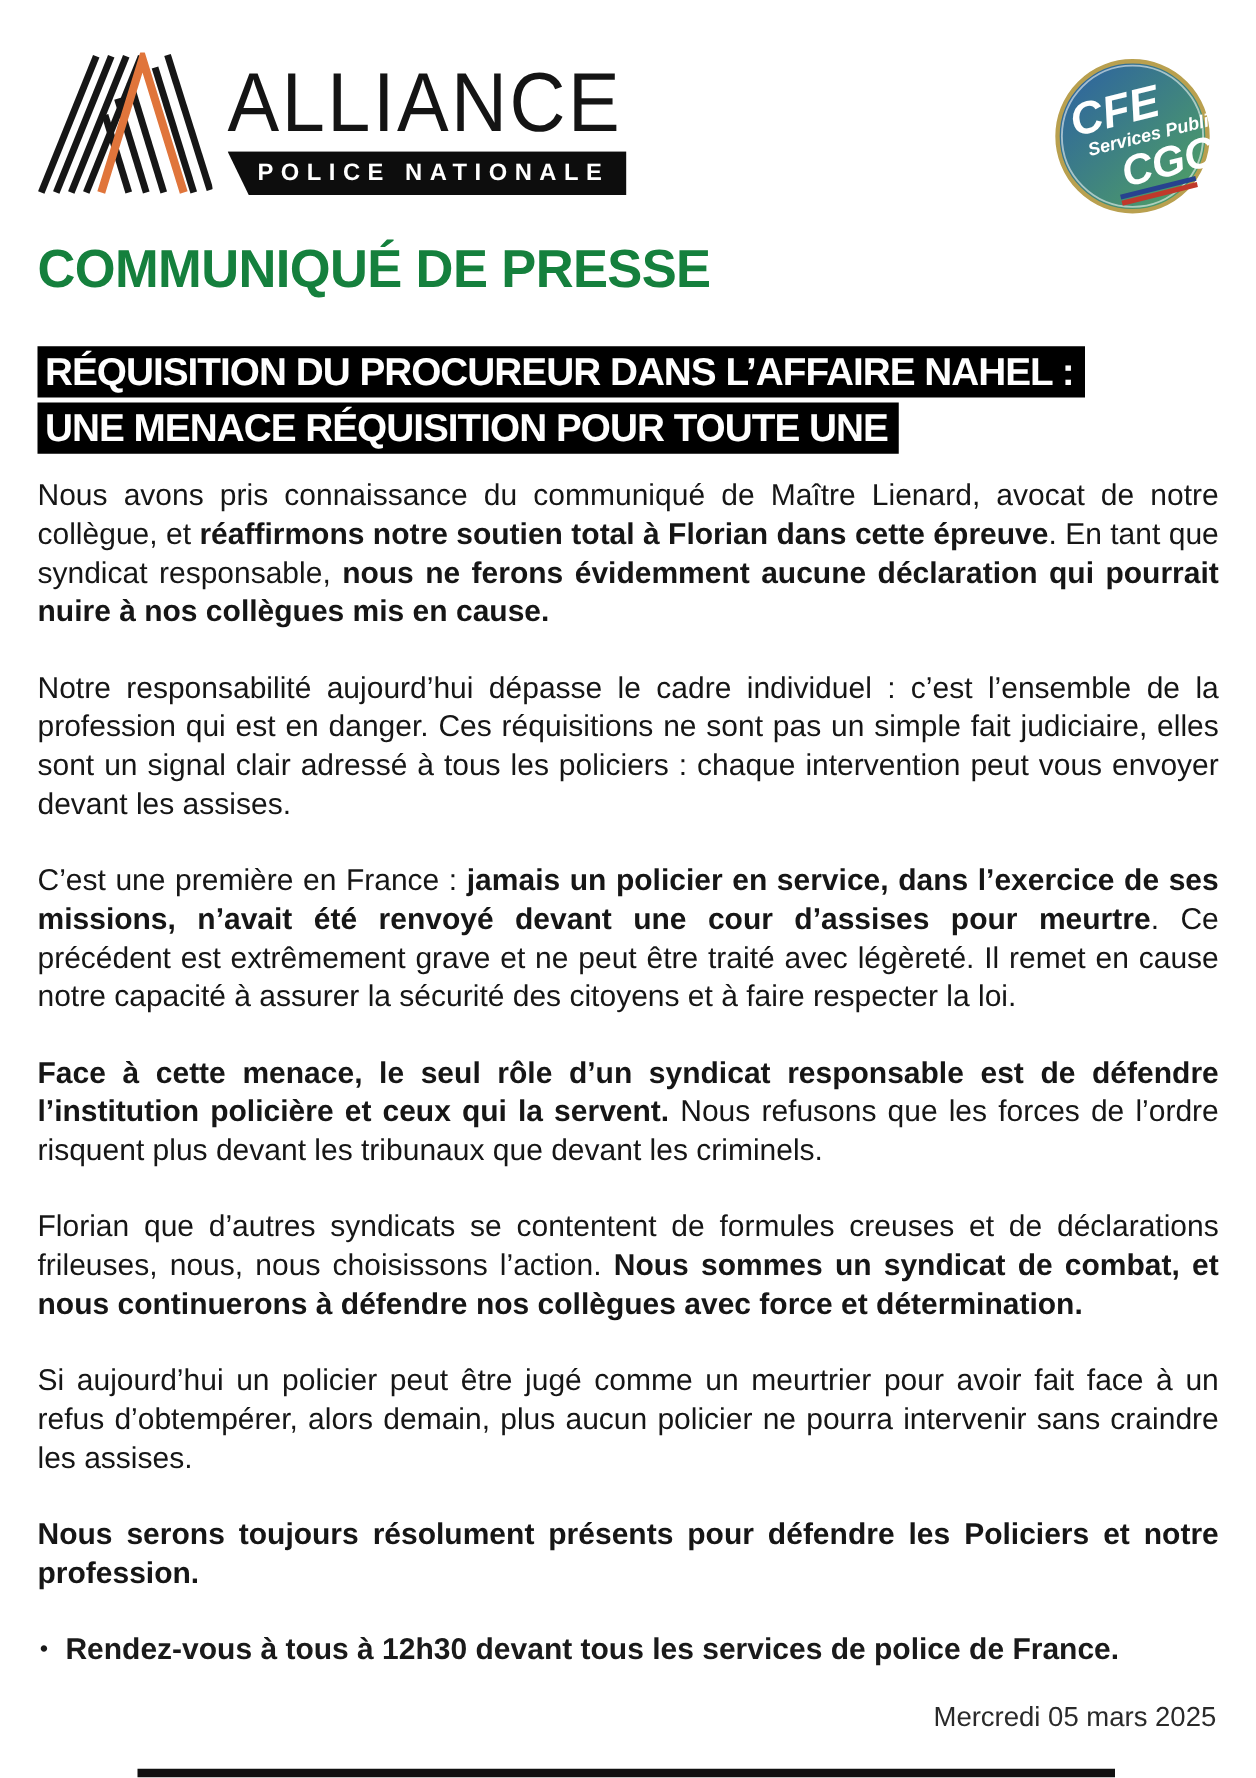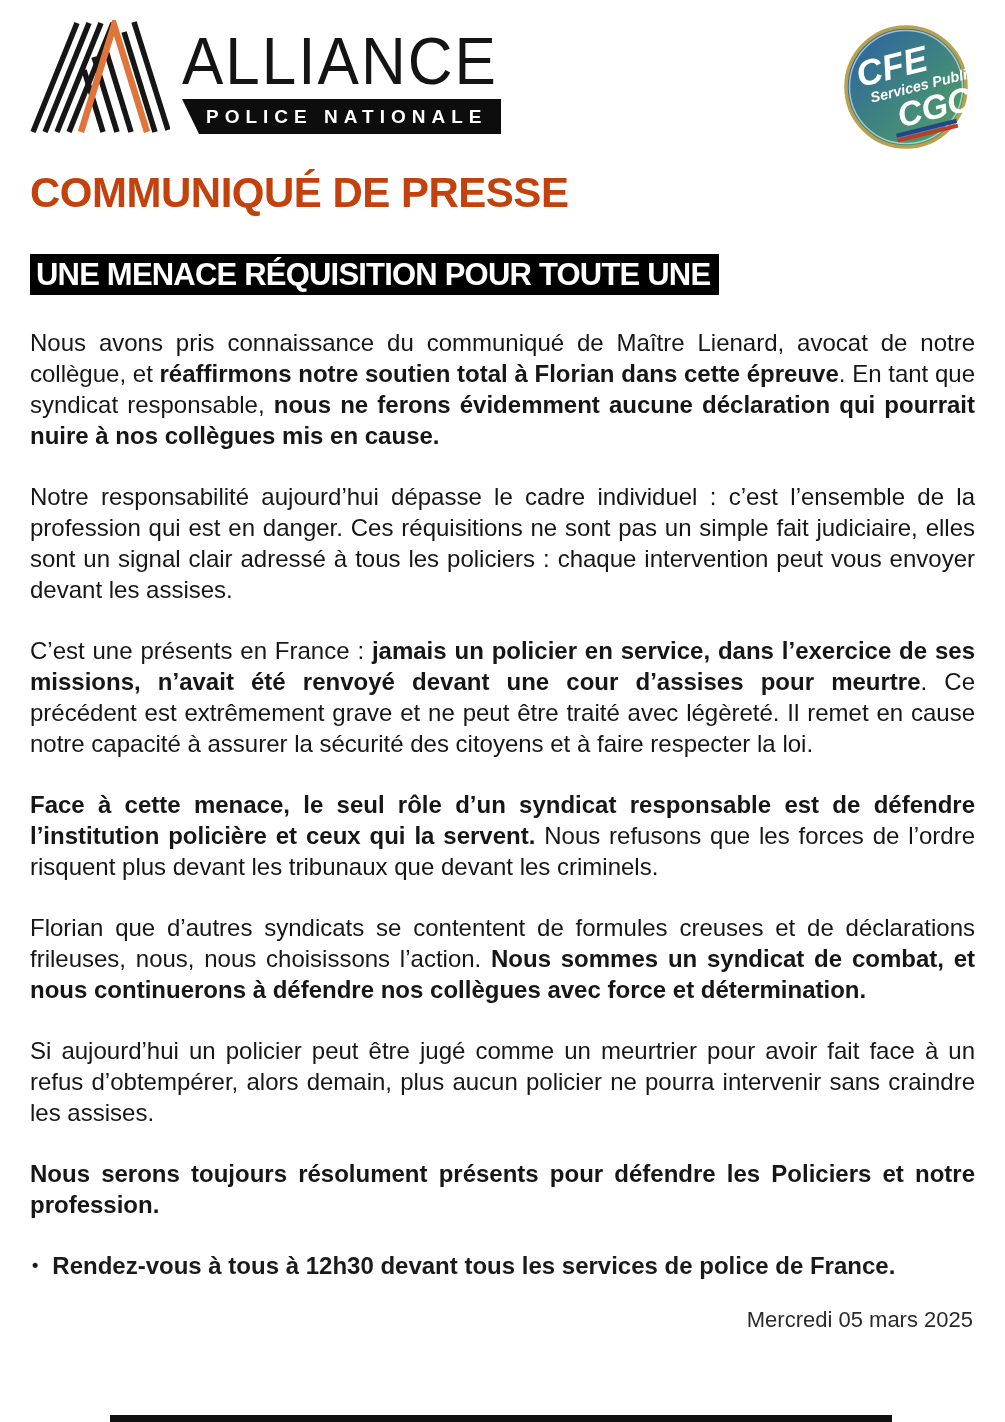--- a/index.html
+++ b/index.html
@@ -21,21 +21,21 @@
     position:relative;
     overflow:hidden;
   }
   .page{padding:0 30px;}
 
   
   .header{
     display:flex;
     justify-content:space-between;
     align-items:flex-start;
-    padding-top:20px;
+    padding-top:42px;
   }
   .brand{display:flex;align-items:flex-start;gap:12px;}
   .brand-mark{flex:0 0 auto;}
   .brand-text{display:flex;flex-direction:column;}
   .brand-name{
     font-size:62px;
     line-height:1.0;
     font-weight:400;
     letter-spacing:2px;
     color:#141414;
@@ -58,40 +58,40 @@
     align-self:flex-start;
   }
   .badge{flex:0 0 auto;margin-top:4px;margin-right:6px;}
 
   
   .doc-type{
     font-size:42px;
     font-weight:bold;
     letter-spacing:-0.5px;
     margin:14px 0 0 0;
-    color:#c2410c;
+    color:#15803d;
     transform:scaleY(1.02);
     transform-origin:left top;
   }
   .title-block{margin-top:38px;}
   .title-line{
     display:inline-block;
     background:var(--title-bg);
     color:var(--title-fg);
     font-weight:bold;
     font-size:31px;
     line-height:41px;
     letter-spacing:-0.8px;
     padding:0 9px 0 6px;
     margin-bottom:4px;
     white-space:nowrap;
   }
 
   
-  .body-copy{margin-top:28px;}
+  .body-copy{margin-top:14px;}
   .para{
     font-size:24px;
     line-height:31px;
     text-align:justify;
     margin:0 0 30px 0;
     color:#161616;
   }
   .para .b{font-weight:bold;}
   .bullet-row{
     display:flex;
@@ -177,27 +177,28 @@
           <rect x="42" y="106" width="62" height="4" fill="#27428f"></rect>
           <rect x="42" y="111" width="62" height="4" fill="#c0392b"></rect>
         </g>
       </svg>
     </div>
   </div>
 
   <h1 class="doc-type">COMMUNIQUÉ DE PRESSE</h1>
 
   <div class="title-block">
+    <div><span class="title-line">RÉQUISITION DU PROCUREUR DANS L’AFFAIRE NAHEL :</span></div>
     <div><span class="title-line">UNE MENACE RÉQUISITION POUR TOUTE UNE</span></div>
   </div>
 
   <div class="body-copy" id="body-paragraphs">
       <p class="para"><span>Nous avons pris connaissance du communiqué de Maître Lienard, avocat de notre collègue, et </span><span class="b">réaffirmons notre soutien total à Florian dans cette épreuve</span><span>. En tant que syndicat responsable, </span><span class="b">nous ne ferons évidemment aucune déclaration qui pourrait nuire à nos collègues mis en cause.</span></p>
       <p class="para"><span>Notre responsabilité aujourd’hui dépasse le cadre individuel : c’est l’ensemble de la profession qui est en danger. Ces réquisitions ne sont pas un simple fait judiciaire, elles sont un signal clair adressé à tous les policiers : chaque intervention peut vous envoyer devant les assises.</span></p>
-      <p class="para"><span>C’est une présents en France : </span><span class="b">jamais un policier en service, dans l’exercice de ses missions, n’avait été renvoyé devant une cour d’assises pour meurtre</span><span>. Ce précédent est extrêmement grave et ne peut être traité avec légèreté. Il remet en cause notre capacité à assurer la sécurité des citoyens et à faire respecter la loi.</span></p>
+      <p class="para"><span>C’est une première en France : </span><span class="b">jamais un policier en service, dans l’exercice de ses missions, n’avait été renvoyé devant une cour d’assises pour meurtre</span><span>. Ce précédent est extrêmement grave et ne peut être traité avec légèreté. Il remet en cause notre capacité à assurer la sécurité des citoyens et à faire respecter la loi.</span></p>
       <p class="para"><span class="b">Face à cette menace, le seul rôle d’un syndicat responsable est de défendre l’institution policière et ceux qui la servent.</span><span> Nous refusons que les forces de l’ordre risquent plus devant les tribunaux que devant les criminels.</span></p>
       <p class="para"><span>Florian que d’autres syndicats se contentent de formules creuses et de déclarations frileuses, nous, nous choisissons l’action. </span><span class="b">Nous sommes un syndicat de combat, et nous continuerons à défendre nos collègues avec force et détermination.</span></p>
       <p class="para"><span>Si aujourd’hui un policier peut être jugé comme un meurtrier pour avoir fait face à un refus d’obtempérer, alors demain, plus aucun policier ne pourra intervenir sans craindre les assises.</span></p>
       <p class="para"><span class="b">Nous serons toujours résolument présents pour défendre les Policiers et notre profession.</span></p>
     </div>
 
   <div class="bullet-row">
     <span class="bullet-marker">•</span>
     <span class="bullet-text" id="bullet-text"><span class="b">Rendez-vous à tous à 12h30 devant tous les services de police de France.</span></span>
   </div>

